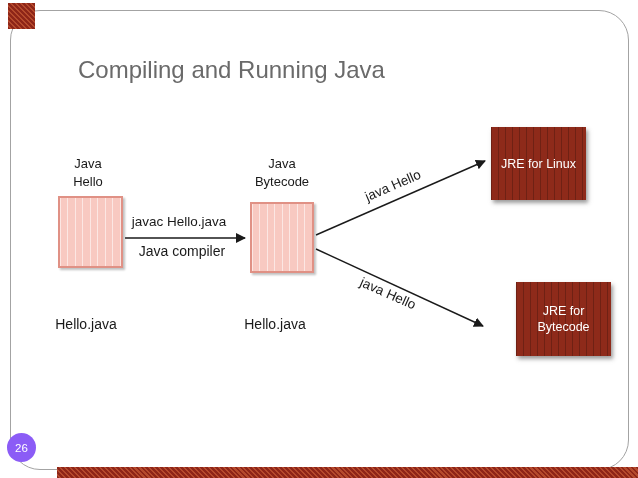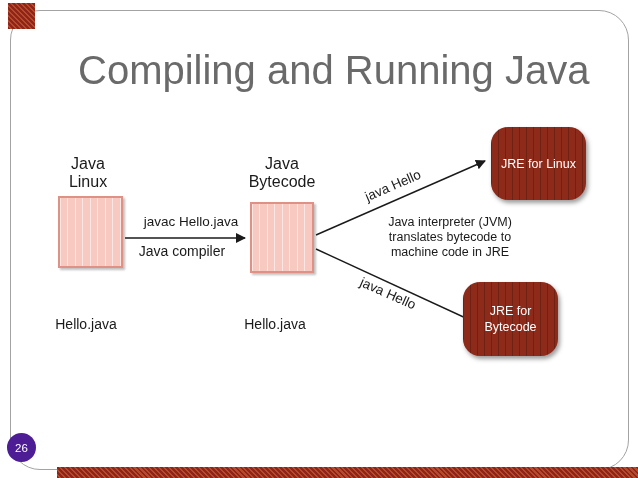--- a/index.html
+++ b/index.html
@@ -20,51 +20,50 @@
   .corner-stripe{
     position:absolute;left:8px;top:3px;width:27px;height:26px;
     background:repeating-linear-gradient(45deg,#8e2518 0px,#8e2518 2px,#b54a2c 2px,#b54a2c 3.5px);
   }
   .bottom-stripe{
     position:absolute;left:57px;top:467px;width:581px;height:11px;
     background:repeating-linear-gradient(45deg,#8e2518 0px,#8e2518 2px,#b54a2c 2px,#b54a2c 3.5px);
   }
   .page-badge{
     position:absolute;left:7px;top:433px;width:29px;height:29px;
-    border-radius:50%;background:#4c1d95;
+    border-radius:50%;background:#8b5cf6;
     display:flex;align-items:center;justify-content:center;
     color:#ffffff;font-size:11.5px;
   }
   .title{
     position:absolute;left:78px;top:50px;
-    font-size:40px;line-height:40px;font-weight:400;
+    font-size:24px;line-height:40px;font-weight:400;
     color:#6a6a6a;white-space:nowrap;
   }
-  .lbl{position:absolute;text-align:center;font-size:16px;line-height:17.5px;}
+  .lbl{position:absolute;text-align:center;font-size:13px;line-height:17.5px;}
   .pink-box{
     position:absolute;
     background-color:#f8c9c1;
     background-image:repeating-linear-gradient(90deg,rgba(255,255,255,0.55) 0px,rgba(255,255,255,0.55) 1px,rgba(255,255,255,0) 1px,rgba(255,255,255,0) 7.5px);
     border:2px solid #e09185;
     box-shadow:2px 2px 2px rgba(100,100,100,0.40);
   }
   .src-box{left:58px;top:196px;width:61px;height:68px;}
   .byte-box{left:250px;top:202px;width:60px;height:67px;}
   .dark-box{
     position:absolute;width:95px;
     background-color:#8e2a1a;
     background-image:repeating-linear-gradient(90deg,rgba(0,0,0,0.22) 0px,rgba(0,0,0,0.22) 1px,rgba(0,0,0,0) 1px,rgba(0,0,0,0) 7px);
     box-shadow:2px 3px 4px rgba(60,60,60,0.5);
     color:#ffffff;font-size:12.5px;line-height:16px;
     display:flex;flex-direction:column;align-items:center;justify-content:center;
     text-align:center;
-    border-radius:17px;
   }
   .jre-linux{left:491px;top:127px;height:73px;}
-  .jre-windows{left:463px;top:282px;height:74px;}
+  .jre-windows{left:516px;top:282px;height:74px;}
   .cmd-label{font-size:13.5px;}
   .rot-label{
     position:absolute;width:90px;text-align:center;
     font-size:13.5px;white-space:nowrap;
   }
   .rot-up{left:348px;top:178px;transform:rotate(-23.5deg);}
   .rot-down{left:343px;top:286px;transform:rotate(24deg);}
   .note{
     position:absolute;left:370px;top:215px;width:160px;
     text-align:center;font-size:12.5px;line-height:15px;
@@ -93,43 +92,38 @@
         <path d="M0,0 L10,5 L0,10 z" fill="#1a1a1a"></path>
       </marker>
     </defs>
     <line x1="125" y1="238" x2="245" y2="238" stroke="#1a1a1a" stroke-width="1.4" marker-end="url(#ah)"></line>
     <line x1="316" y1="235" x2="485" y2="161" stroke="#1a1a1a" stroke-width="1.4" marker-end="url(#ah)"></line>
     <line x1="316" y1="249" x2="483" y2="326" stroke="#1a1a1a" stroke-width="1.4" marker-end="url(#ah)"></line>
   </svg>
 
   <div class="lbl" style="left:48px;top:155px;width:80px;">
     <div>Java</div>
-    <div>Linux</div>
+    <div>Hello</div>
   </div>
   <div class="pink-box src-box"></div>
   <div class="lbl file-label" style="left:42px;top:277px;width:88px;">Hello.java</div>
 
-  <div class="lbl cmd-label" style="left:126px;top:213px;width:130px;">javac Hello.java</div>
+  <div class="lbl cmd-label" style="left:114px;top:213px;width:130px;">javac Hello.java</div>
   <div class="lbl" style="left:122px;top:243px;width:120px;font-size:14px;">Java compiler</div>
 
   <div class="lbl" style="left:230px;top:155px;width:104px;">
     <div>Java</div>
     <div>Bytecode</div>
   </div>
   <div class="pink-box byte-box"></div>
   <div class="lbl file-label" style="left:231px;top:277px;width:88px;">Hello.java</div>
 
   <div class="rot-label rot-up">java Hello</div>
   <div class="rot-label rot-down">java Hello</div>
 
-  <div class="note">
-    <div>Java interpreter (JVM)</div>
-    <div>translates bytecode to</div>
-    <div>machine code in JRE</div>
-  </div>
 
   <div class="dark-box jre-linux">
     <div>JRE for Linux</div>
   </div>
   <div class="dark-box jre-windows">
     <div>JRE for</div>
     <div>Bytecode</div>
   </div>
 
 </div>

